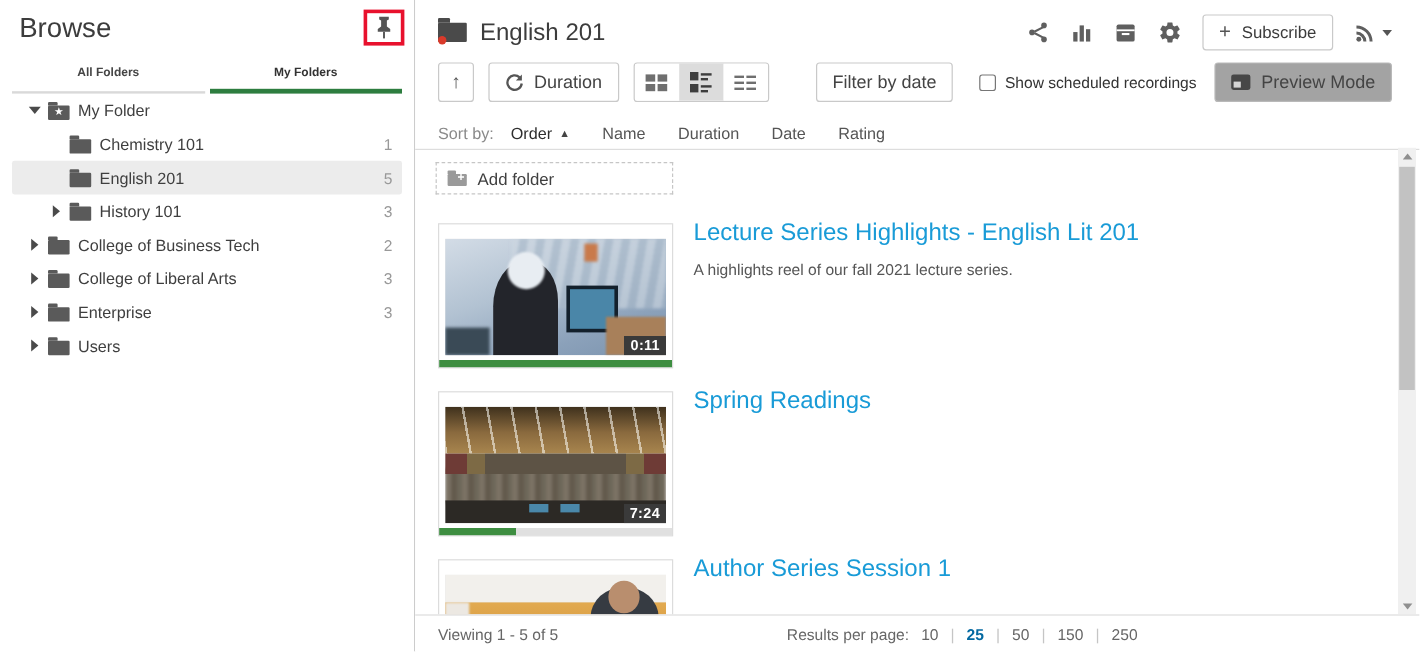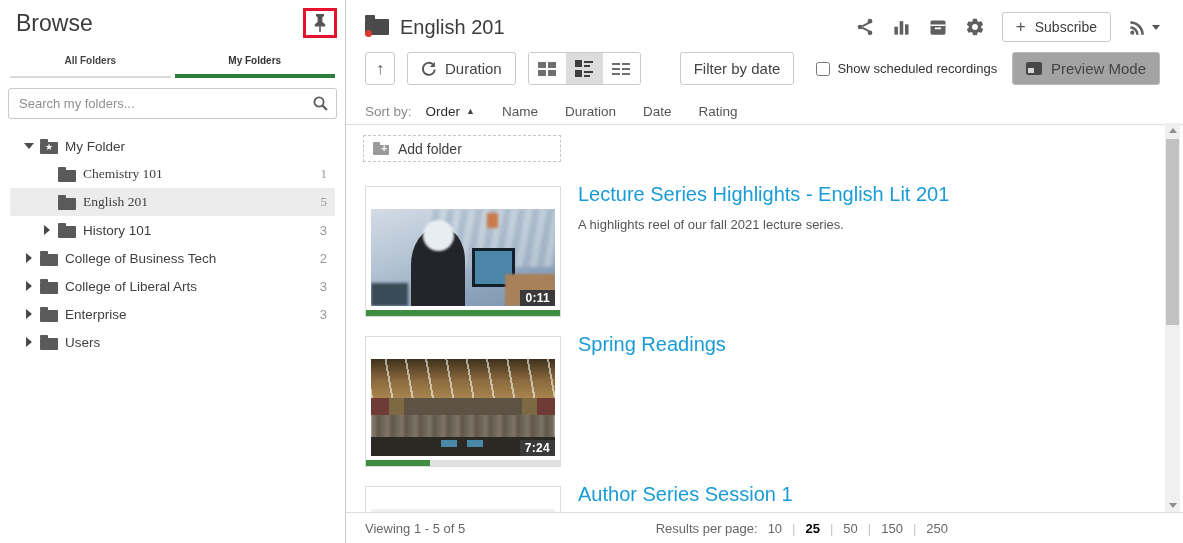--- a/index.html
+++ b/index.html
@@ -21,21 +21,21 @@
   .tab.active{border-bottom:4px solid #2d7d3f;padding-bottom:8px;color:#333;}
   .search-wrap{margin:10px 8px 13px;position:relative;}
   .search-input{width:100%;box-sizing:border-box;height:31px;border:1px solid #c9c9c9;
     border-radius:3px;padding:0 32px 0 10px;font-size:13px;color:#444;outline:none;}
   .search-input::placeholder{color:#909090;}
   .search-icon{position:absolute;right:8px;top:7px;}
   .tree-row{display:flex;align-items:center;height:28px;margin:0 10px;font-size:13.5px;
     color:#3f3f3f;border-radius:2px;cursor:pointer;}
   .tree-row.selected{background:#ececec;}
   .tree-row.lvl0{padding-left:12px;}
-  .tree-row.lvl1{padding-left:48px;font-family:Liberation Serif, serif;}
+  .tree-row.lvl1{padding-left:48px;}
   .tree-row.lvl1a{padding-left:30px;}
   .arrow{width:14px;margin-right:4px;display:flex;justify-content:center;align-items:center;}
   .tri-down{width:0;height:0;border-left:5px solid transparent;border-right:5px solid transparent;
     border-top:6px solid #4a4a4a;}
   .tri-right{width:0;height:0;border-top:5px solid transparent;border-bottom:5px solid transparent;
     border-left:6px solid #4a4a4a;}
   .folder-ico{width:18px;height:12px;background:#5a5a5a;border-radius:1px;position:relative;
     margin-right:7px;flex:none;margin-top:3px;}
   .folder-ico::before{content:'';position:absolute;top:-3px;left:0;width:8px;height:3px;
     background:#5a5a5a;border-radius:1px 1px 0 0;}
@@ -98,21 +98,21 @@
   .add-folder{width:198px;height:27px;border:1px dashed #c6c6c6;margin:12px 0 0 17px;
     display:flex;align-items:center;padding:0 0 0 9px;gap:9px;font-size:14px;color:#3f3f3f;
     box-sizing:border-box;cursor:pointer;background:#fff;}
   .folder-plus{width:16px;height:10px;background:#9a9a9a;border-radius:1px;position:relative;margin-top:2px;}
   .folder-plus::before{content:'';position:absolute;top:-3px;left:0;width:7px;height:3px;
     background:#9a9a9a;border-radius:1px 1px 0 0;}
   .folder-plus::after{content:'+';position:absolute;right:2px;top:-2px;color:#fff;font-size:10px;font-weight:700;}
   .video-row{display:flex;margin:24px 0 0 19px;}
   .video-row + .video-row{margin-top:19px;}
   .thumb{width:196px;border:1px solid #dcdcdc;background:#fff;box-sizing:border-box;flex:none;cursor:pointer;}
-  .thumb-img{margin:22px 5px 0;height:97px;position:relative;overflow:hidden;background:#e5e5e5;}
+  .thumb-img{margin:12px 5px 0;height:97px;position:relative;overflow:hidden;background:#e5e5e5;}
   .duration{position:absolute;right:0;bottom:0;background:#3a3a3a;color:#fff;font-size:12px;
     padding:1px 5px;font-weight:700;letter-spacing:.3px;}
   .progress{height:6px;margin-top:4px;background:#e0e0e0;}
   .progress-fill{height:100%;background:#3e8e41;}
   .video-info{margin-left:17px;}
   .video-title{font-size:20px;color:#199bd7;margin-top:-3px;cursor:pointer;}
   .video-desc{font-size:13px;color:#555;margin-top:11px;}
   
   .t1 .base{position:absolute;inset:0;background:linear-gradient(160deg,#d3dce6 0%,#b2c2d2 40%,#8ba1ba 75%,#7b93ae 100%);}
   .t1 .rows{position:absolute;right:0;top:0;width:70%;height:60%;opacity:.65;filter:blur(1.5px);
@@ -150,21 +150,21 @@
   .sb-up,.sb-down{position:absolute;left:0;right:0;height:14px;display:flex;align-items:center;justify-content:center;cursor:pointer;}
   .sb-up{top:0;} .sb-down{bottom:0;}
   .sb-tri-up{width:0;height:0;border-left:4px solid transparent;border-right:4px solid transparent;border-bottom:5px solid #8f8f8f;}
   .sb-tri-down{width:0;height:0;border-left:4px solid transparent;border-right:4px solid transparent;border-top:5px solid #8f8f8f;}
   .sb-thumb{position:absolute;left:1px;right:1px;top:16px;height:186px;background:#c2c2c2;cursor:grab;}
   
   .footer{position:absolute;bottom:0;left:0;right:0;height:31px;border-top:1px solid #ddd;
     display:flex;align-items:center;padding:0 23px 0 19px;box-sizing:border-box;font-size:13px;color:#666;background:#fff;}
   .results{margin-left:auto;margin-right:212px;display:flex;gap:10px;align-items:center;}
   .rp-opt{color:#666;cursor:pointer;}
-  .rp-opt.selected{font-weight:700;color:#000000;}
+  .rp-opt.selected{font-weight:700;color:#0369a1;}
   .rp-sep{color:#c5c5c5;}
   svg{display:block;}
 </style>
 </head>
 <body>
 
 <div class="sidebar">
   <div class="sidebar-header">
     <div class="browse-title">Browse</div>
     <div class="pin-annotation">
@@ -172,29 +172,20 @@
         <svg width="18" height="20" viewBox="0 0 18 20">
             <path fill="#555" d="M5 1h8v2.2l-1.6.9v5l2.8 2.1V13.5H3.8v-2.3l2.8-2.1v-5L5 3.2z"></path>
             <rect x="8.2" y="13.5" width="1.6" height="5.5" fill="#555"></rect>
           </svg>
       </span>
     </div>
   </div>
   <div class="tabs">
     <div class="tab">All Folders</div>
     <div class="tab active">My Folders</div>
-  </div>
-  <div class="search-wrap">
-    <input class="search-input" type="text" placeholder="Search my folders..." style="">
-    <span class="search-icon">
-      <svg width="17" height="17" viewBox="0 0 17 17">
-          <circle cx="7" cy="7" r="4.6" fill="none" stroke="#5f5f5f" stroke-width="1.8"></circle>
-          <line x1="10.6" y1="10.6" x2="15" y2="15" stroke="#5f5f5f" stroke-width="2.2"></line>
-        </svg>
-    </span>
   </div>
   <div class="tree">
     <div class="tree-row lvl0">
       <span class="arrow">
           <span class="tri-down"></span>
         </span>
       <span class="folder-ico">
           <span class="star">★</span>
         </span>
       <span>My Folder</span>

